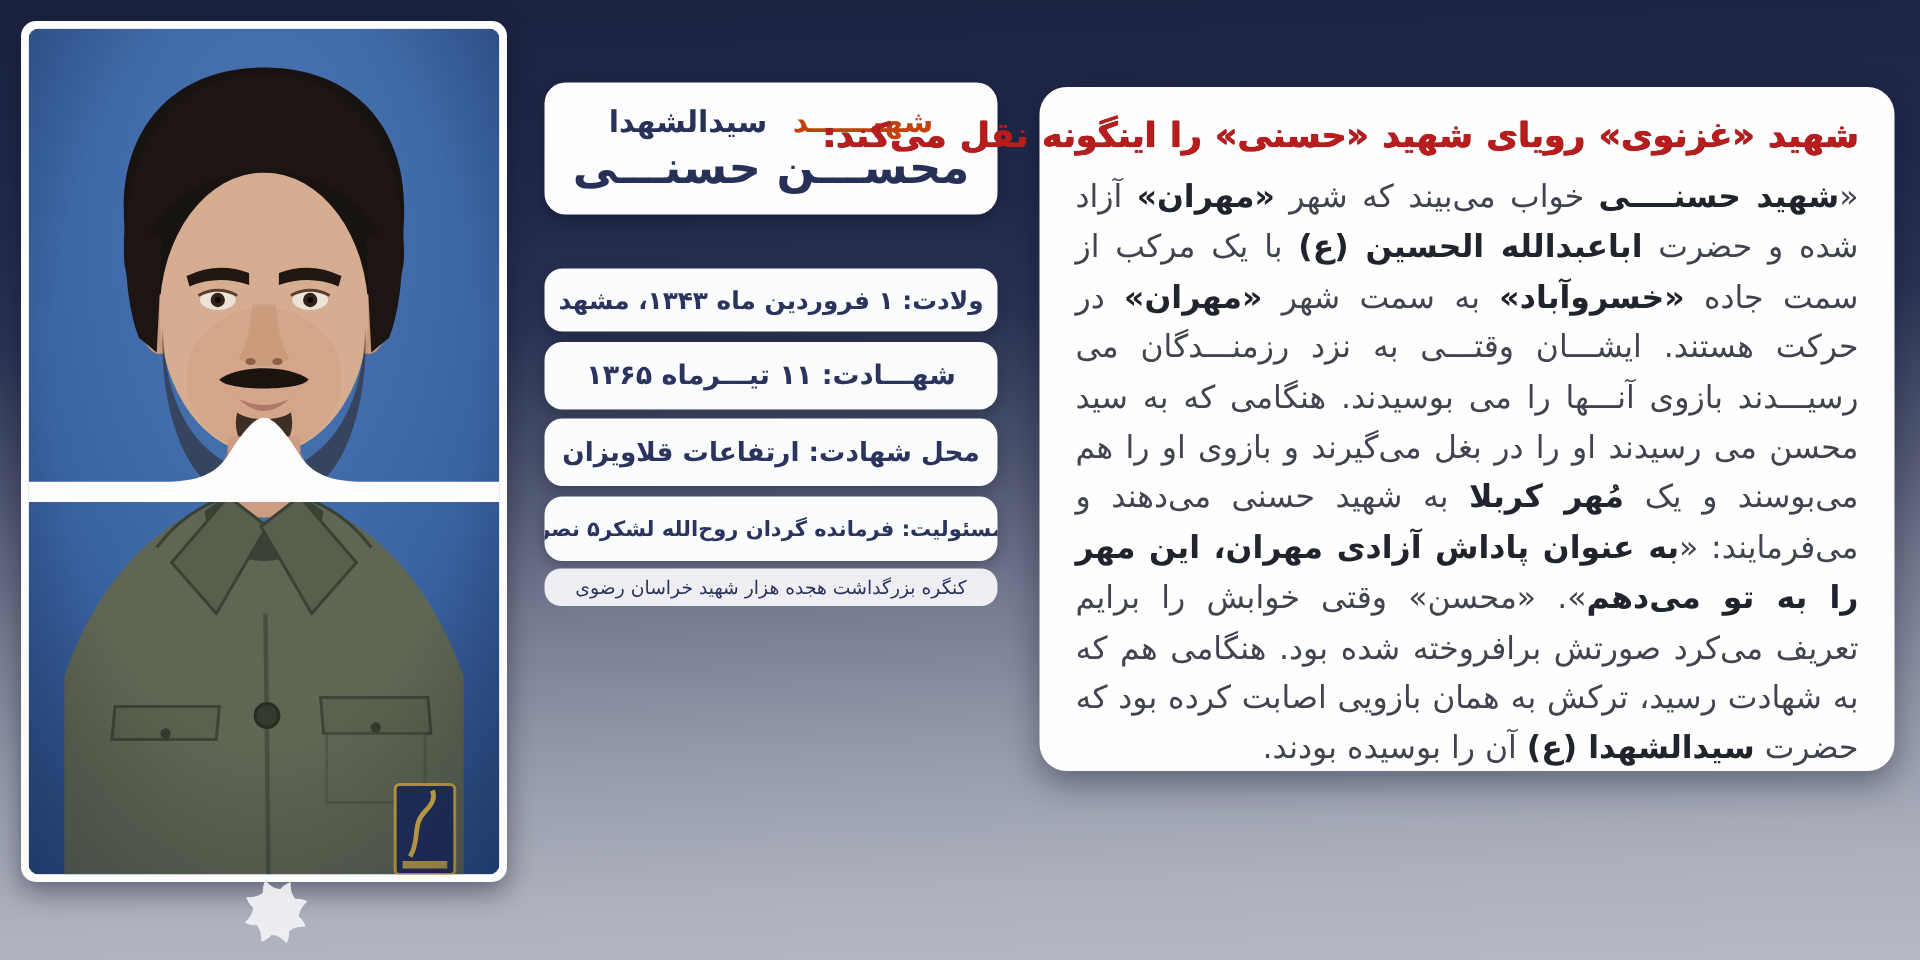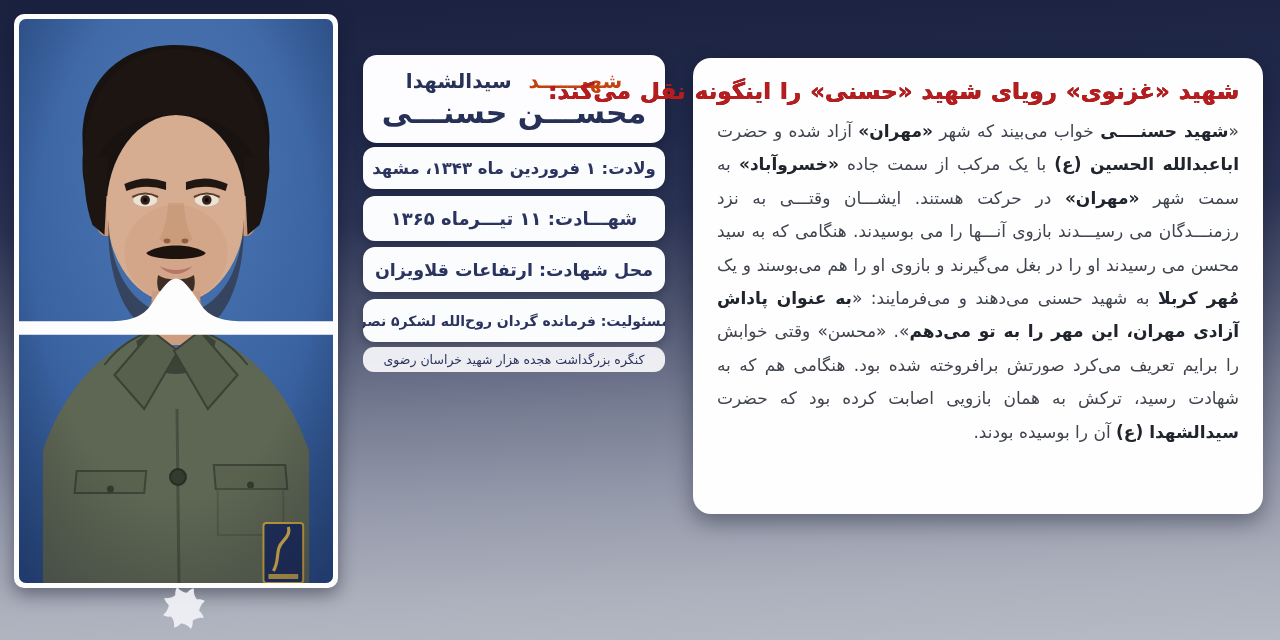--- a/index.html
+++ b/index.html
@@ -44,21 +44,21 @@
   .name-title { font-size:20px; font-weight:800; letter-spacing:1px; white-space:nowrap; }
   .name-title .red  { color:#c2410c; }
   .name-title .navy { color:#283158; margin-right:10px; }
   .name-main { font-size:30px; font-weight:800; color:#273056; white-space:nowrap; }
 
   .info-card {
     background:#fbfcfe; border-radius:12px; color:#2b345e; font-weight:700;
     display:flex; align-items:center; justify-content:center; text-align:center;
     box-shadow:0 3px 10px rgba(8,12,30,.3); white-space:nowrap; overflow:hidden;
   }
-  .ic1 { height:42px; margin-top:4px; font-size:16.5px; }
+  .ic1 { height:42px; margin-top:36px; font-size:16.5px; }
   .ic2 { height:45px; margin-top:7px;  font-size:18px; letter-spacing:.5px; }
   .ic3 { height:45px; margin-top:6px;  font-size:17.5px; }
   .ic4 { height:43px; margin-top:7px;  font-size:14px; }
 
   .pill {
     border-radius:11px; display:flex; align-items:center; justify-content:center;
     white-space:nowrap; overflow:hidden;
   }
   .congress {
     height:25px; margin-top:5px; background:rgba(248,249,252,.92);
@@ -78,21 +78,21 @@
     background:#fefefe; border-radius:18px; padding:16px 24px 14px 24px;
     direction:rtl; box-shadow:0 8px 22px rgba(8,12,30,.4);
   }
   .story-heading {
     color:#b91c1c; font-size:23px; font-weight:700; line-height:34px;
     letter-spacing:.2px; word-spacing:1px; white-space:nowrap;
     text-shadow:0 0 .6px #86262b, .6px 0 #86262b;
     margin-bottom:7px;
   }
   .story-body {
-    color:#40444e; font-size:17px; line-height:33.4px;
+    color:#40444e; font-size:21px; line-height:33.4px;
     text-align:justify; text-justify:inter-word;
   }
   .story-body b { color:#20242d; font-weight:800; }
 </style>
 </head>
 <body>
 
 <div class="photo-card">
   <div class="photo-inner">
     <svg viewBox="0 0 316 564" preserveAspectRatio="none">

